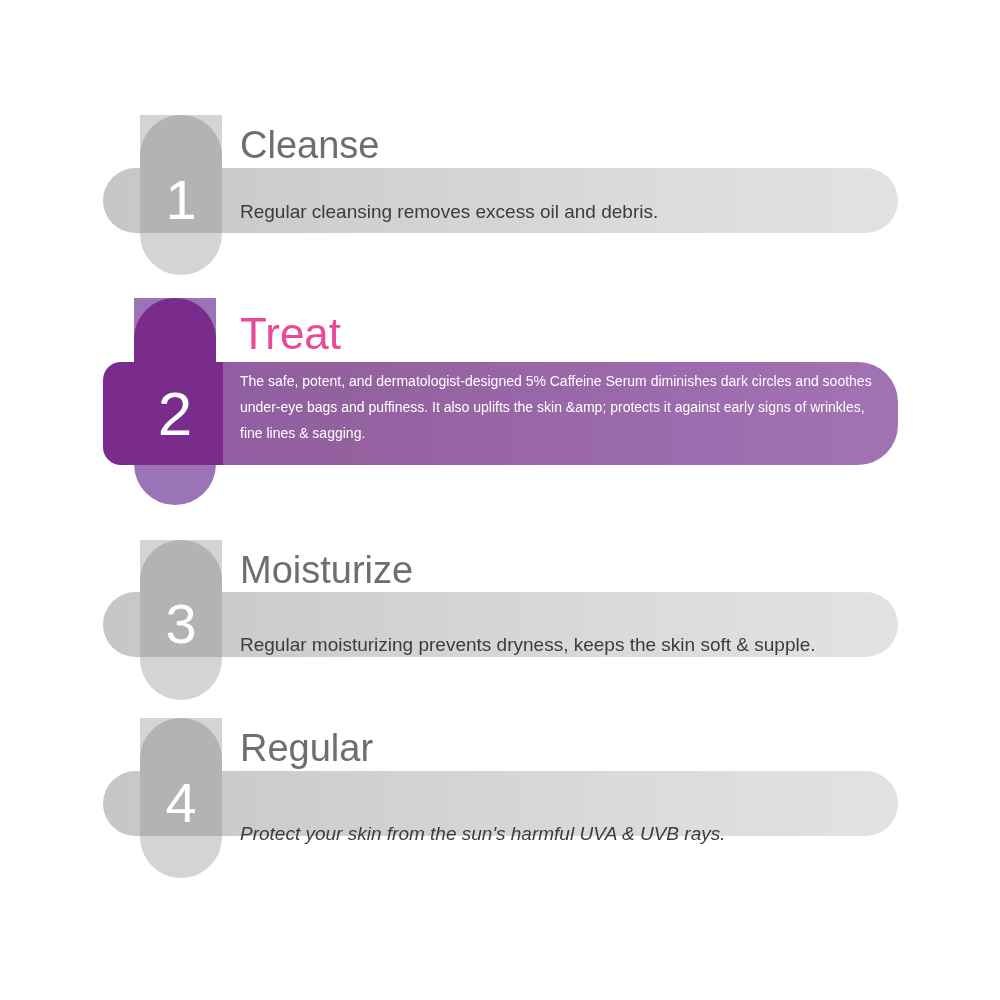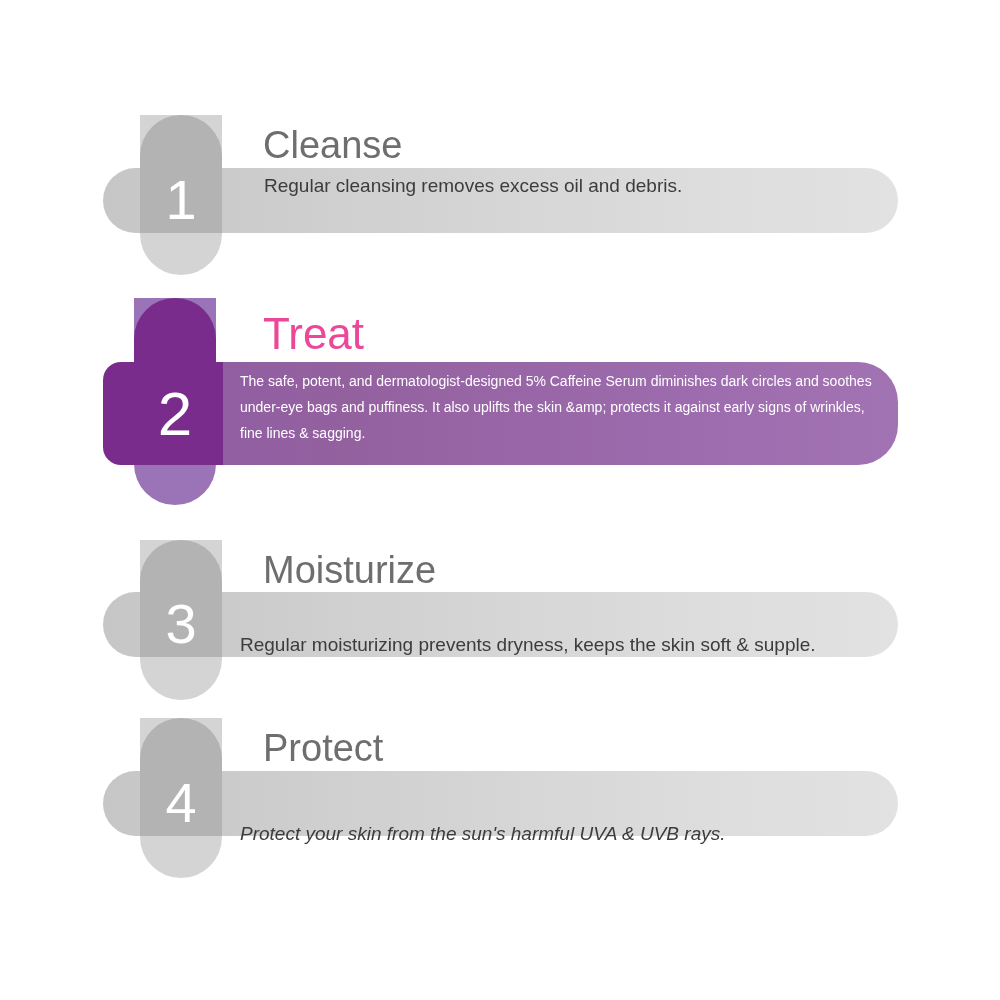--- a/index.html
+++ b/index.html
@@ -87,21 +87,20 @@
 
   
   .heading {
     position: absolute;
     left: 240px;
     font-size: 38px;
     font-weight: 400;
     line-height: 1;
     z-index: 4;
     white-space: nowrap;
-    margin-left: 23px;
   }
   .heading.gray   { color: #6e6e6e; }
   .heading.purple { color: #ec4899; }
 
   
   .body-text {
     position: absolute;
     left: 240px;
     width: 630px;
     z-index: 4;
@@ -121,21 +120,21 @@
 <body>
 
 <div id="infographic">
 
   <div class="step">
     <div class="pill-lower gray" style="left:140px; top:115px; height:160px;"></div>
     <div class="bar gray" style="top:168px; height:65px;"></div>
     <div class="pill-upper gray" style="left:140px; top:115px; height:118px;"></div>
     <div class="number" style="left:140px; top:172px;">1</div>
     <div class="heading gray" style="top:126px;">Cleanse</div>
-    <div class="body-text gray" style="top:172px;margin-left:24px;">Regular cleansing removes excess oil and debris.</div>
+    <div class="body-text gray" style="top:198px;">Regular cleansing removes excess oil and debris.</div>
   </div>
 
   <div class="step">
     <div class="pill-lower purple" style="left:134px; top:298px; height:207px;"></div>
     <div class="bar purple" style="top:362px; height:103px;"></div>
     <div class="bar-cap purple" style="top:362px; height:103px;"></div>
     <div class="pill-upper purple" style="left:134px; top:298px; height:167px;"></div>
     <div class="number" style="left:134px; top:383px; font-size:62px;">2</div>
     <div class="heading purple" style="top:312px; font-size:44px;">Treat</div>
     <div class="body-text purple" style="top:368px; width:640px;">The safe, potent, and dermatologist-designed 5% Caffeine Serum diminishes dark circles and soothes under-eye bags and puffiness. It also uplifts the skin &amp;amp; protects it against early signs of wrinkles, fine lines &amp; sagging.</div>
@@ -148,17 +147,17 @@
     <div class="number" style="left:140px; top:596px;">3</div>
     <div class="heading gray" style="top:551px;">Moisturize</div>
     <div class="body-text gray" style="top:631px; width:600px;">Regular moisturizing prevents dryness, keeps the skin soft &amp; supple.</div>
   </div>
 
   <div class="step">
     <div class="pill-lower gray" style="left:140px; top:718px; height:160px;"></div>
     <div class="bar gray" style="top:771px; height:65px;"></div>
     <div class="pill-upper gray" style="left:140px; top:718px; height:118px;"></div>
     <div class="number" style="left:140px; top:775px;">4</div>
-    <div class="heading gray" style="top:729px;">Protect</div>
+    <div class="heading gray" style="top:729px;">Regular</div>
     <div class="body-text gray" style="top:820px;font-style:italic;">Protect your skin from the sun's harmful UVA &amp; UVB rays.</div>
   </div>
 
 </div>
 
 </body></html>

